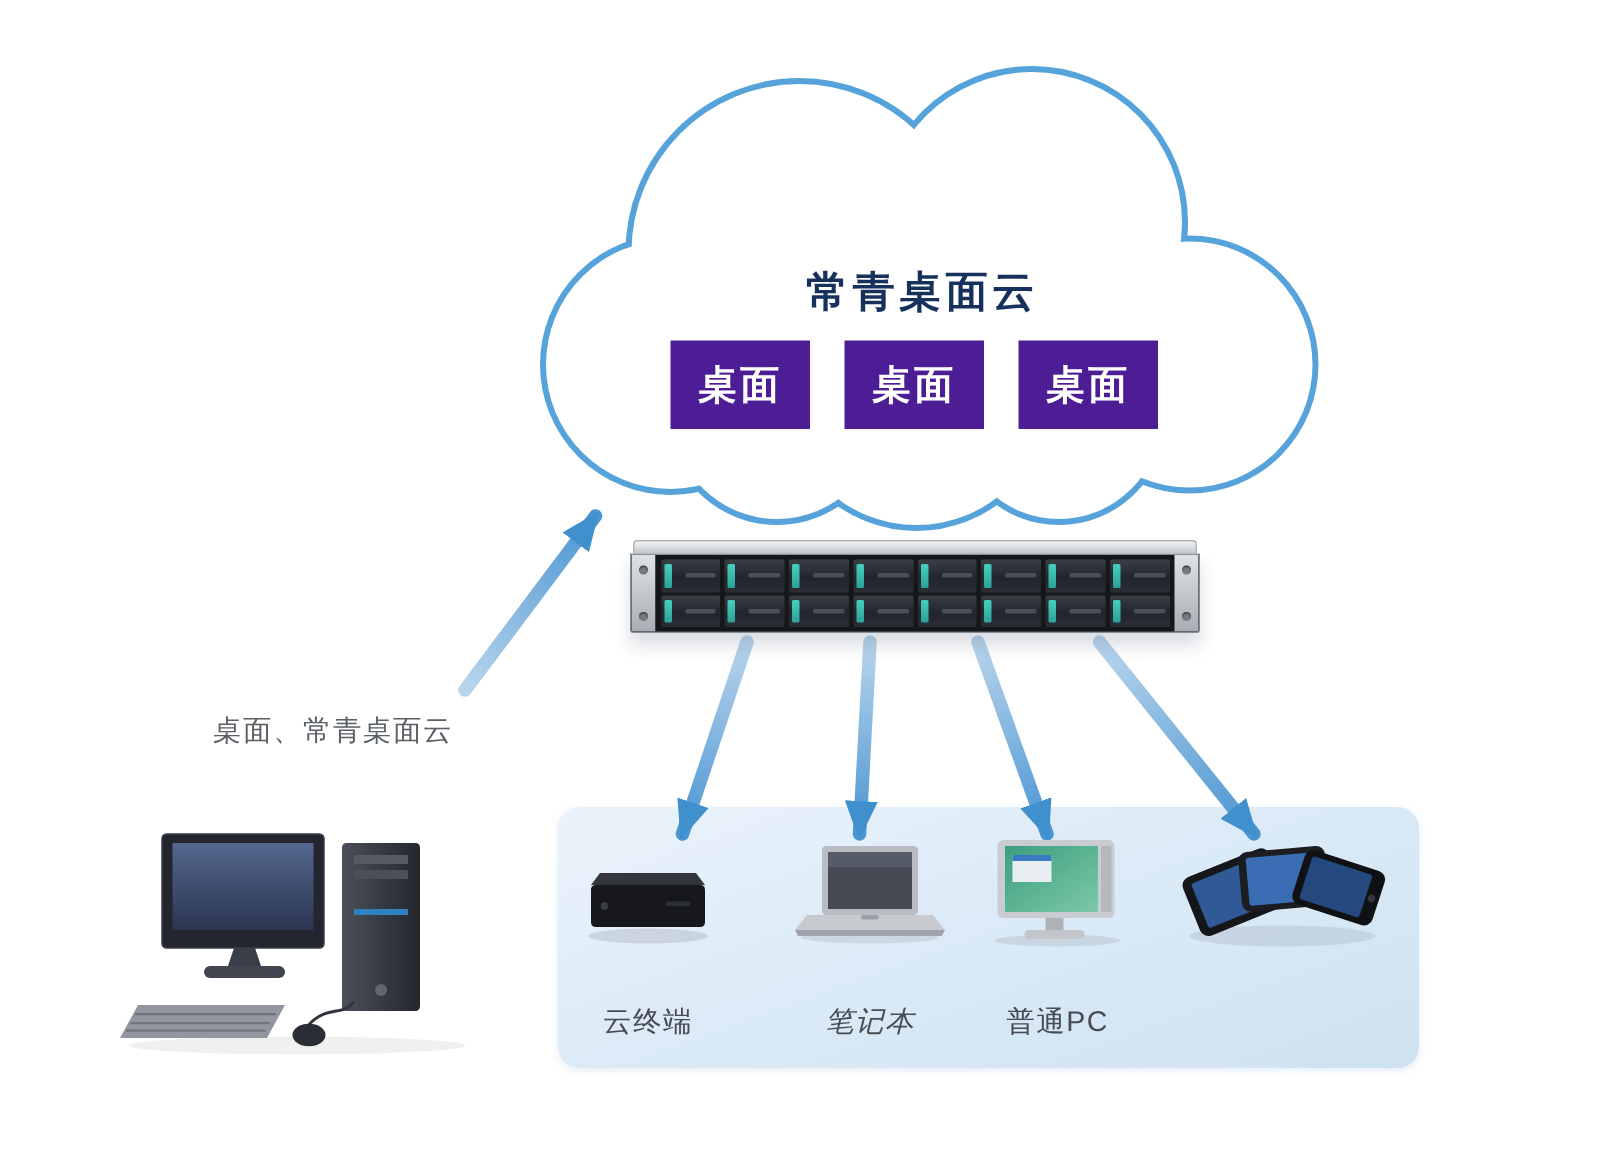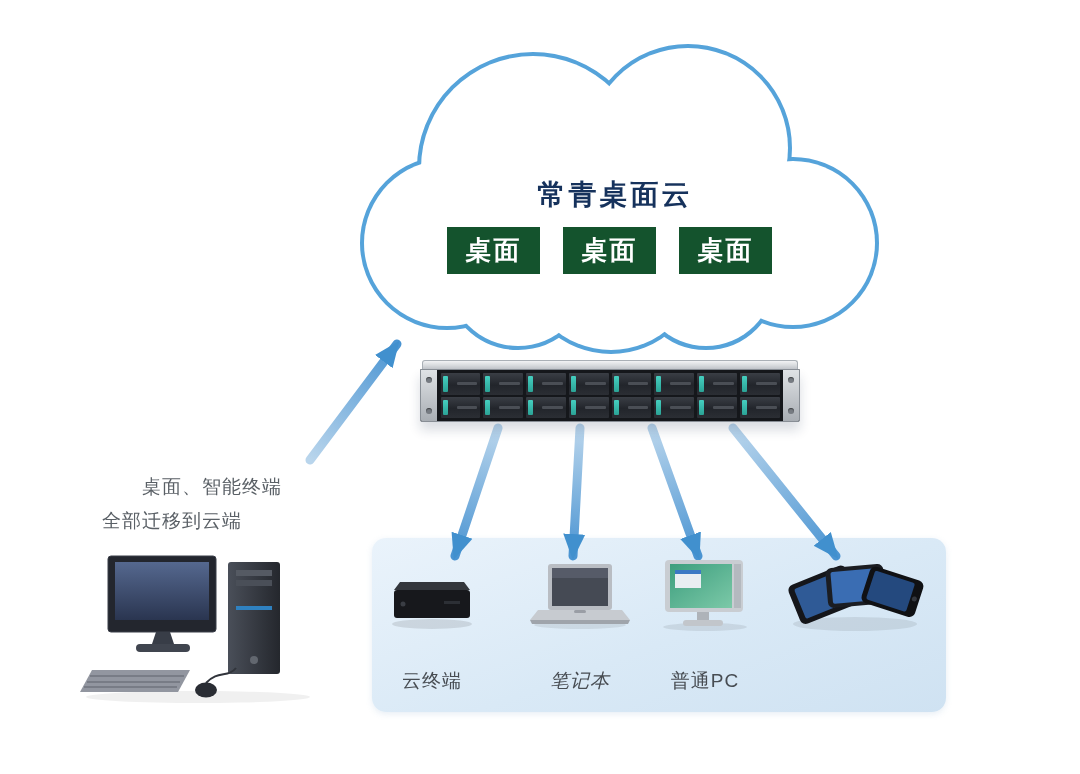--- a/index.html
+++ b/index.html
@@ -9,21 +9,21 @@
   .abs { position:absolute; }
 
   svg.layer { position:absolute; left:0; top:0; pointer-events:none; }
 
   
   .cloud-title { left:440px; top:156px; width:350px; text-align:center;
     font-size:28px; font-weight:700; color:#16325c; letter-spacing:3px;margin-top:20px; }
 
   
   .boxes { left:447px; top:227px; display:flex; gap:23px; }
-  .desktop-box { width:93px; height:47px; background:#14532d; color:#ffffff;
+  .desktop-box { width:93px; height:59px; background:#4c1d95; color:#ffffff;
     font-size:26px; font-weight:700; letter-spacing:2px;
     display:flex; align-items:center; justify-content:center; }
 
   
   .note1 { left:142px; top:474px; font-size:19px; color:#5a6066; letter-spacing:1px; }
   .note2 { left:102px; top:508px; font-size:19px; color:#5a6066; letter-spacing:1px; }
 
   
   .server { left:420px; top:360px; width:380px; height:63px; }
   .server-top { height:9px; margin:0 2px; background:linear-gradient(180deg,#f2f3f4,#c2c6cb);
@@ -194,22 +194,21 @@
             </div>
         </div>
       </div>
       <div class="server-ear">
         <span class="screw"></span>
           <span class="screw"></span>
       </div>
     </div>
   </div>
 
-  <div class="abs note1">桌面、智能终端</div>
-  <div class="abs note2">全部迁移到云端</div>
+  <div class="abs note1">桌面、常青桌面云</div>
 
   <svg class="abs" style="left:78px; top:548px;" width="240" height="155" viewBox="0 0 240 155">
     <defs>
       <linearGradient id="scr" x1="0" y1="0" x2="0" y2="1">
         <stop offset="0" stop-color="#55688f"></stop>
           <stop offset="1" stop-color="#2a3550"></stop>
       </linearGradient>
       <linearGradient id="tw" x1="0" y1="0" x2="1" y2="0">
         <stop offset="0" stop-color="#4a4f59"></stop>
           <stop offset="1" stop-color="#24272d"></stop>

